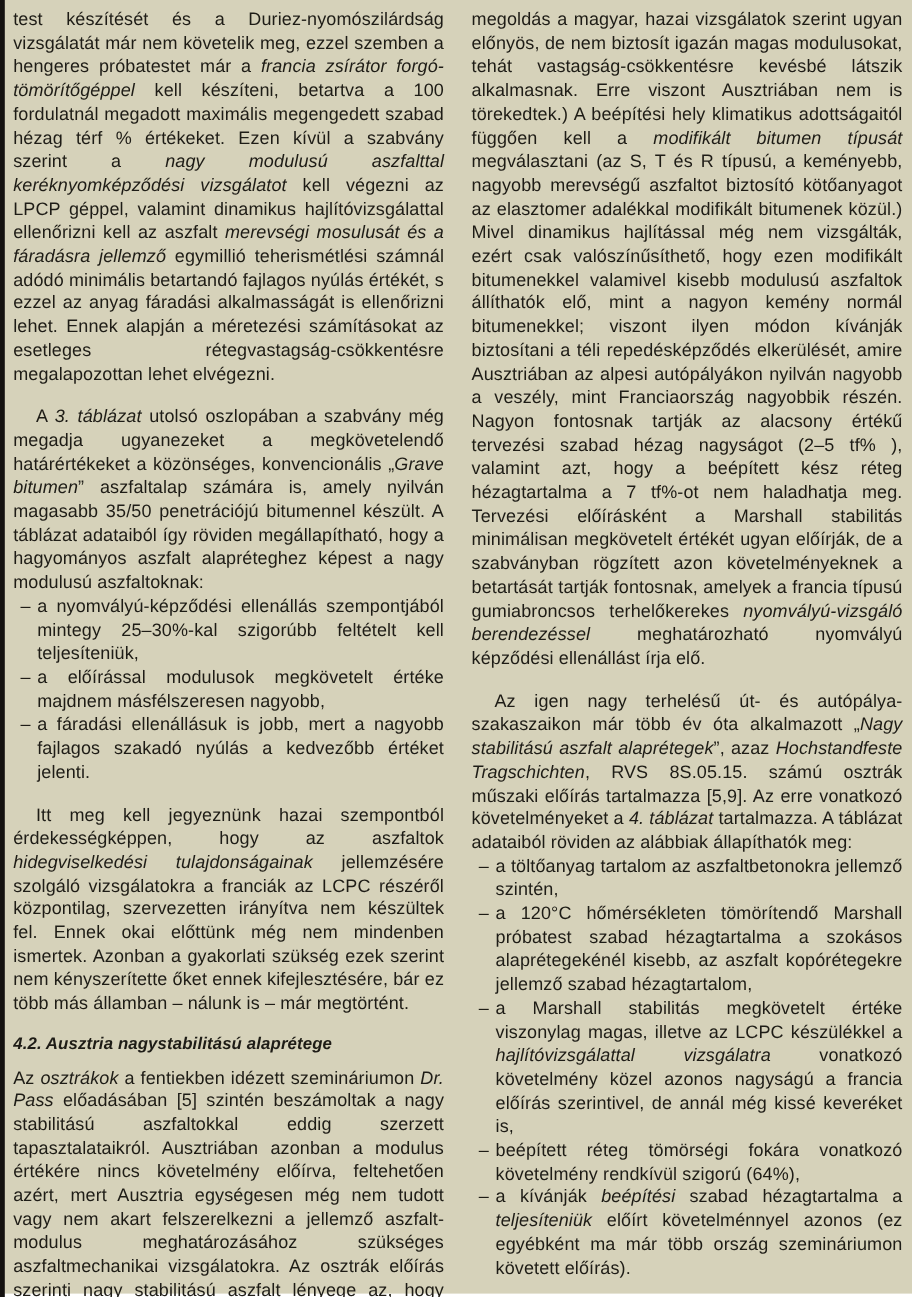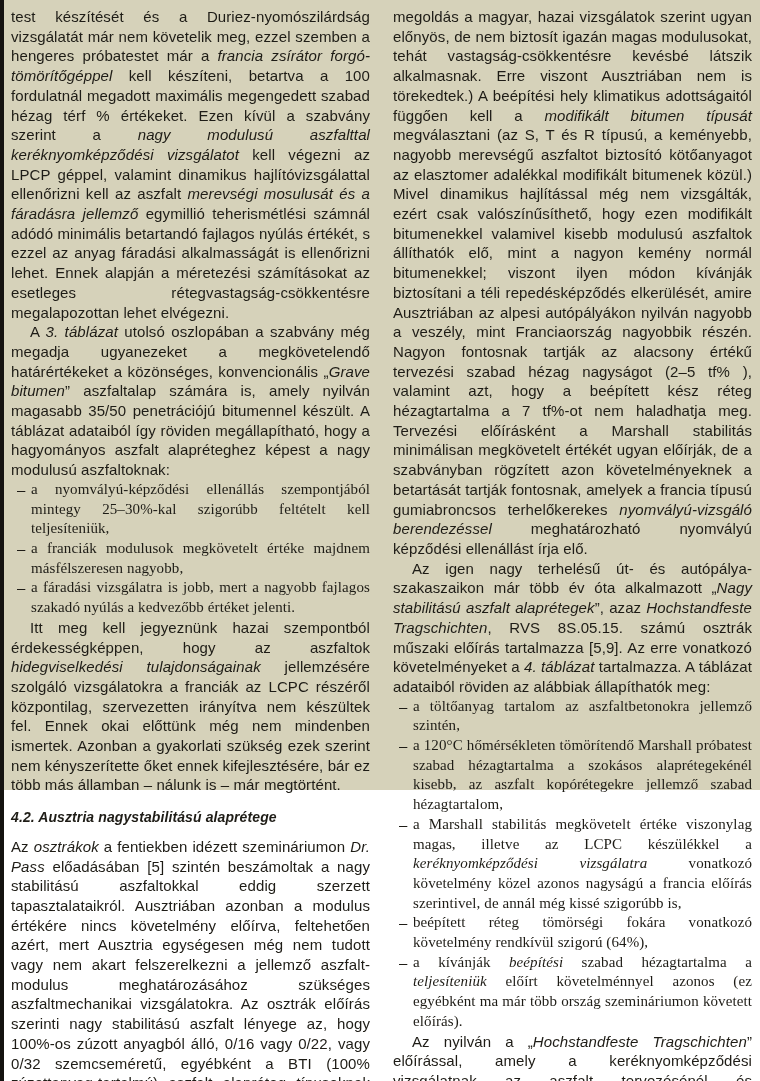--- a/index.html
+++ b/index.html
@@ -5,21 +5,21 @@
   html, body {
     margin: 0;
     padding: 0;
     width: 760px;
     height: 1081px;
     overflow: hidden;
   }
   .page {
     position: relative;
     width: 760px;
-    height: 790px;
+    height: 1078px;
     background: #d6d2ba;
     font-family: "Liberation Sans", sans-serif;
     color: #1e1c16;
     box-sizing: border-box;
   }
   .scan-edge {
     position: absolute;
     left: 0;
     top: 0;
     width: 4px;
@@ -40,20 +40,21 @@
     text-align: justify;
     hyphens: auto;
     -webkit-hyphens: auto;
     letter-spacing: 0.1px;
   }
   .col p {
     margin: 0;
   }
   .col p.indent {
     text-indent: 19px;
+    margin-top: 16px;
   }
   .it {
     font-style: italic;
   }
   h3 {
     margin: 13px 0 9px 0;
     font-size: 14px;
     font-weight: bold;
     font-style: italic;
     text-align: left;
@@ -63,62 +64,61 @@
     display: flex;
   }
   .bullet .marker {
     flex: 0 0 20px;
     padding-left: 6px;
     box-sizing: border-box;
   }
   .bullet .btext {
     flex: 1;
     text-align: justify;
-    font-family: Liberation Serif, serif;
   }
 </style>
 </head>
 <body>
 
 <div class="page">
   <div class="scan-edge"></div>
   <div class="cols">
     <div class="col">
         <p><span>test készítését és a Duriez-nyomószilárdság vizsgálatát már nem követelik meg, ezzel szemben a hengeres próbatestet már a </span><span class="it">francia zsírátor forgó-tömörítőgéppel</span><span> kell készíteni, betartva a 100 fordulatnál megadott maximális megengedett szabad hézag térf % értékeket. Ezen kívül a szabvány szerint a </span><span class="it">nagy modulusú aszfalttal keréknyomképződési vizsgálatot</span><span> kell végezni az LPCP géppel, valamint dinamikus hajlítóvizsgálattal ellenőrizni kell az aszfalt </span><span class="it">merevségi mosulusát és a fáradásra jellemző</span><span> egymillió teherismétlési számnál adódó minimális betartandó fajlagos nyúlás értékét, s ezzel az anyag fáradási alkalmasságát is ellenőrizni lehet. Ennek alapján a méretezési számításokat az esetleges rétegvastagság-csökkentésre megalapozottan lehet elvégezni.</span></p>
         <p class="indent"><span>A </span><span class="it">3. táblázat</span><span> utolsó oszlopában a szabvány még megadja ugyanezeket a megkövetelendő határértékeket a közönséges, konvencionális „</span><span class="it">Grave bitumen</span><span>” aszfaltalap számára is, amely nyilván magasabb 35/50 penetrációjú bitumennel készült. A táblázat adataiból így röviden megállapítható, hogy a hagyományos aszfalt alapréteghez képest a nagy modulusú aszfaltoknak:</span></p>
         <div class="bullet">
           <span class="marker">–</span>
           <span class="btext"><span>a nyomvályú-képződési ellenállás szempontjából mintegy 25–30%-kal szigorúbb feltételt kell teljesíteniük,</span></span>
         </div>
         <div class="bullet">
           <span class="marker">–</span>
-          <span class="btext"><span>a franciák modulusok megkövetelt értéke majdnem másfélszeresen nagyobb,</span></span>
+          <span class="btext"><span>a előírással modulusok megkövetelt értéke majdnem másfélszeresen nagyobb,</span></span>
         </div>
         <div class="bullet">
           <span class="marker">–</span>
-          <span class="btext"><span>a fáradási vizsgálatra is jobb, mert a nagyobb fajlagos szakadó nyúlás a kedvezőbb értéket jelenti.</span></span>
+          <span class="btext"><span>a fáradási ellenállásuk is jobb, mert a nagyobb fajlagos szakadó nyúlás a kedvezőbb értéket jelenti.</span></span>
         </div>
         <p class="indent"><span>Itt meg kell jegyeznünk hazai szempontból érdekességképpen, hogy az aszfaltok </span><span class="it">hidegviselkedési tulajdonságainak</span><span> jellemzésére szolgáló vizsgálatokra a franciák az LCPC részéről központilag, szervezetten irányítva nem készültek fel. Ennek okai előttünk még nem mindenben ismertek. Azonban a gyakorlati szükség ezek szerint nem kényszerítette őket ennek kifejlesztésére, bár ez több más államban – nálunk is – már megtörtént.</span></p>
         <h3><span class="it">4.2. Ausztria nagystabilitású alaprétege</span></h3>
         <p><span>Az </span><span class="it">osztrákok</span><span> a fentiekben idézett szemináriumon </span><span class="it">Dr. Pass</span><span> előadásában [5] szintén beszámoltak a nagy stabilitású aszfaltokkal eddig szerzett tapasztalataikról. Ausztriában azonban a modulus értékére nincs követelmény előírva, feltehetően azért, mert Ausztria egységesen még nem tudott vagy nem akart felszerelkezni a jellemző aszfalt-modulus meghatározásához szükséges aszfaltmechanikai vizsgálatokra. Az osztrák előírás szerinti nagy stabilitású aszfalt lényege az, hogy 100%-os zúzott anyagból álló, 0/16 vagy 0/22, vagy 0/32 szemcseméretű, egyébként a BTI (100% zúzottanyag-tartalmú) aszfalt alapréteg típusoknak megfelelő szemeloszlási határfeltételeket kielégítő ásványi keveréket alkalmaznak. Eltérés viszont, hogy a francia előírástól különbözve </span></p>
       </div>
     <div class="col">
         <p><span>megoldás a magyar, hazai vizsgálatok szerint ugyan előnyös, de nem biztosít igazán magas modulusokat, tehát vastagság-csökkentésre kevésbé látszik alkalmasnak. Erre viszont Ausztriában nem is törekedtek.) A beépítési hely klimatikus adottságaitól függően kell a </span><span class="it">modifikált bitumen típusát</span><span> megválasztani (az S, T és R típusú, a keményebb, nagyobb merevségű aszfaltot biztosító kötőanyagot az elasztomer adalékkal modifikált bitumenek közül.) Mivel dinamikus hajlítással még nem vizsgálták, ezért csak valószínűsíthető, hogy ezen modifikált bitumenekkel valamivel kisebb modulusú aszfaltok állíthatók elő, mint a nagyon kemény normál bitumenekkel; viszont ilyen módon kívánják biztosítani a téli repedésképződés elkerülését, amire Ausztriában az alpesi autópályákon nyilván nagyobb a veszély, mint Franciaország nagyobbik részén. Nagyon fontosnak tartják az alacsony értékű tervezési szabad hézag nagyságot (2–5 tf% ), valamint azt, hogy a beépített kész réteg hézagtartalma a 7 tf%-ot nem haladhatja meg. Tervezési előírásként a Marshall stabilitás minimálisan megkövetelt értékét ugyan előírják, de a szabványban rögzített azon követelményeknek a betartását tartják fontosnak, amelyek a francia típusú gumiabroncsos terhelőkerekes </span><span class="it">nyomvályú-vizsgáló berendezéssel</span><span> meghatározható nyomvályú képződési ellenállást írja elő.</span></p>
         <p class="indent"><span>Az igen nagy terhelésű út- és autópálya-szakaszaikon már több év óta alkalmazott „</span><span class="it">Nagy stabilitású aszfalt alaprétegek</span><span>”, azaz </span><span class="it">Hochstandfeste Tragschichten</span><span>, RVS 8S.05.15. számú osztrák műszaki előírás tartalmazza [5,9]. Az erre vonatkozó követelményeket a </span><span class="it">4. táblázat</span><span> tartalmazza. A táblázat adataiból röviden az alábbiak állapíthatók meg:</span></p>
         <div class="bullet">
           <span class="marker">–</span>
           <span class="btext"><span>a töltőanyag tartalom az aszfaltbetonokra jellemző szintén,</span></span>
         </div>
         <div class="bullet">
           <span class="marker">–</span>
           <span class="btext"><span>a 120°C hőmérsékleten tömörítendő Marshall próbatest szabad hézagtartalma a szokásos alaprétegekénél kisebb, az aszfalt kopórétegekre jellemző szabad hézagtartalom,</span></span>
         </div>
         <div class="bullet">
           <span class="marker">–</span>
-          <span class="btext"><span>a Marshall stabilitás megkövetelt értéke viszonylag magas, illetve az LCPC készülékkel a </span><span class="it">keréknyomképződési vizsgálatra</span><span> vonatkozó követelmény közel azonos nagyságú a francia előírás szerintivel, de annál még kissé szigorúbb is,</span></span>
+          <span class="btext"><span>a Marshall stabilitás megkövetelt értéke viszonylag magas, illetve az LCPC készülékkel a </span><span class="it">hajlítóvizsgálattal vizsgálatra</span><span> vonatkozó követelmény közel azonos nagyságú a francia előírás szerintivel, de annál még kissé keveréket is,</span></span>
         </div>
         <div class="bullet">
           <span class="marker">–</span>
           <span class="btext"><span>beépített réteg tömörségi fokára vonatkozó követelmény rendkívül szigorú (64%),</span></span>
         </div>
         <div class="bullet">
           <span class="marker">–</span>
           <span class="btext"><span>a kívánják </span><span class="it">beépítési</span><span> szabad hézagtartalma a </span><span class="it">teljesíteniük</span><span> előírt követelménnyel azonos (ez egyébként ma már több ország szemináriumon követett előírás).</span></span>
         </div>
         <p class="indent"><span>Az nyilván a „</span><span class="it">Hochstandfeste Tragschichten</span><span>” előírással, amely a keréknyomképződési vizsgálatnak az aszfalt tervezésénél és ellenőrzésénél tehát igen nagy szerepet juttat, igen kedvező, és a legkényesebb és legnagyobb terhelésű alpesi hegyvidéki és dunamelléki autópályáknál sikeres alkalmazásra talált.</span></p>

